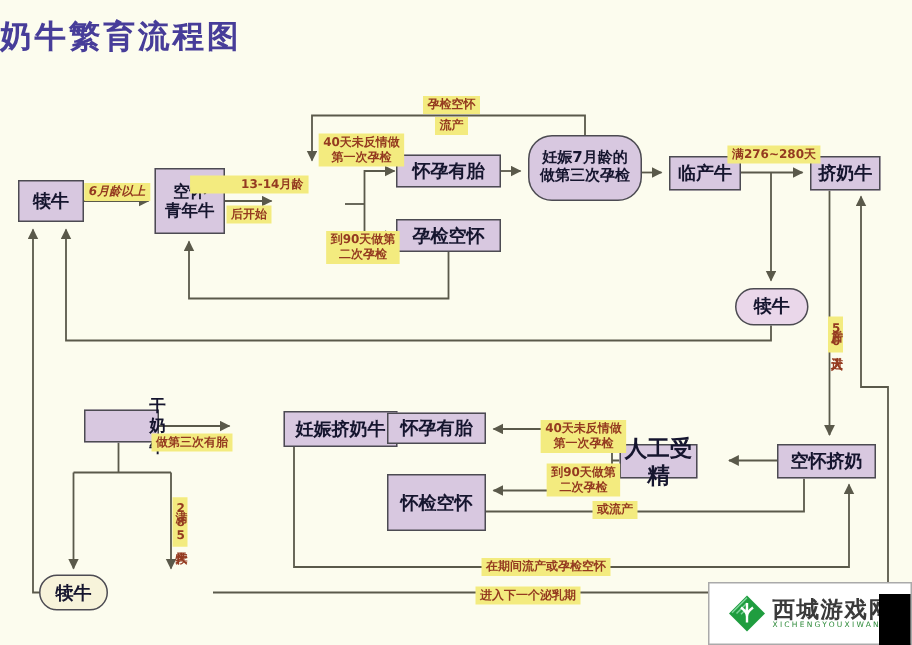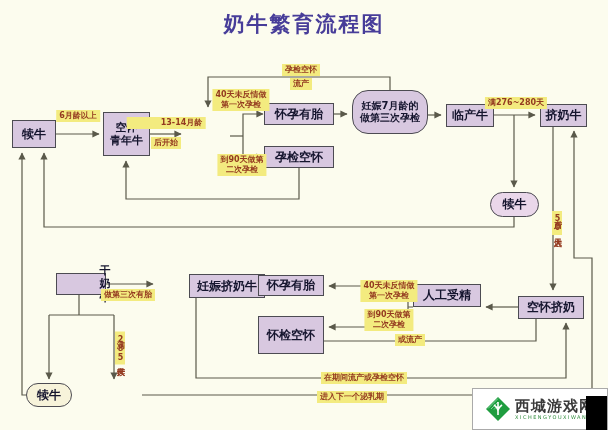--- a/index.html
+++ b/index.html
@@ -1,18 +1,18 @@
 <!DOCTYPE html>
 <html><head>
 <meta charset="utf-8">
 <style>
   html,body{margin:0;padding:0;}
   body{font-family:"DejaVu Sans",sans-serif;}
   #stage{position:relative;width:608px;height:430px;background:#fcfcee;overflow:hidden;}
-  #title{position:absolute;left:0;top:10px;width:608px;text-align:center;
+  #title{position:absolute;left:0;top:10px;width:608px;
          font-size:21px;font-weight:bold;color:#473d99;letter-spacing:2px;z-index:4;}
   svg.wires{position:absolute;left:0;top:0;z-index:1;}
   .box{position:absolute;box-sizing:border-box;background:#d8c8e0;border:1px solid #4c4b52;
        display:flex;align-items:center;justify-content:center;text-align:center;
        font-weight:bold;color:#15152e;font-size:11px;line-height:1.2;white-space:pre-line;z-index:2;}
   .pill{border-radius:13px;}
   .pill-purple{background:#eaD7ea;}
   .pill-cream{background:#f7f3da;}
   .lbl{position:absolute;transform:translate(-50%,-50%);background:#f3eb7f;color:#943a20;
        font-size:8px;font-weight:bold;padding:1px 3px;text-align:center;line-height:1.25;
@@ -80,25 +80,25 @@
   <div class="box" style="left:352px;top:90px;width:76px;height:44px;font-size:10px;border-radius:16px;">妊娠7月龄的
 做第三次孕检</div>
   <div class="box" style="left:446px;top:104px;width:48px;height:23px;font-size:12px;">临产牛</div>
   <div class="box" style="left:540px;top:104px;width:47px;height:23px;font-size:12px;">挤奶牛</div>
   <div class="box pill pill-purple" style="left:490px;top:192px;width:49px;height:25px;font-size:12px;">犊牛</div>
 
   <div class="box" style="left:56px;top:273px;width:46px;height:22px;font-size:11px;padding-left:48px;">干奶牛</div>
   <div class="box" style="left:158px;top:274px;width:76px;height:24px;font-size:12px;margin-left:31px;">妊娠挤奶牛</div>
   <div class="box" style="left:258px;top:275px;width:66px;height:21px;font-size:12px;">怀孕有胎</div>
   <div class="box" style="left:258px;top:316px;width:66px;height:38px;font-size:12px;">怀检空怀</div>
-  <div class="box" style="left:413px;top:284px;width:68px;height:23px;font-size:12px;">人工受精</div>
+  <div class="box" style="left:413px;top:296px;width:52px;height:23px;font-size:15px;">人工受精</div>
   <div class="box" style="left:518px;top:296px;width:66px;height:23px;font-size:12px;">空怀挤奶</div>
   <div class="box pill pill-cream" style="left:26px;top:383px;width:46px;height:24px;font-size:12px;">犊牛</div>
 
-  <div class="lbl" style="left:78px;top:116px;">6月龄以上</div>
+  <div class="lbl" style="left:78px;top:128px;font-style:italic;">6月龄以上</div>
   <div class="lbl" style="left:166px;top:123px;padding-left:34px;">13-14月龄</div>
   <div class="lbl" style="left:166px;top:143px;">后开始</div>
   <div class="lbl" style="left:241px;top:100px;">40天未反情做
 第一次孕检</div>
   <div class="lbl" style="left:242px;top:165px;">到90天做第
 二次孕检</div>
   <div class="lbl" style="left:301px;top:70px;">孕检空怀</div>
   <div class="lbl" style="left:301px;top:84px;">流产</div>
   <div class="lbl" style="left:516px;top:103px;">满276~280天</div>
   <div class="lbl lbl-v" style="left:557px;top:223px;">产后50天进入</div>

